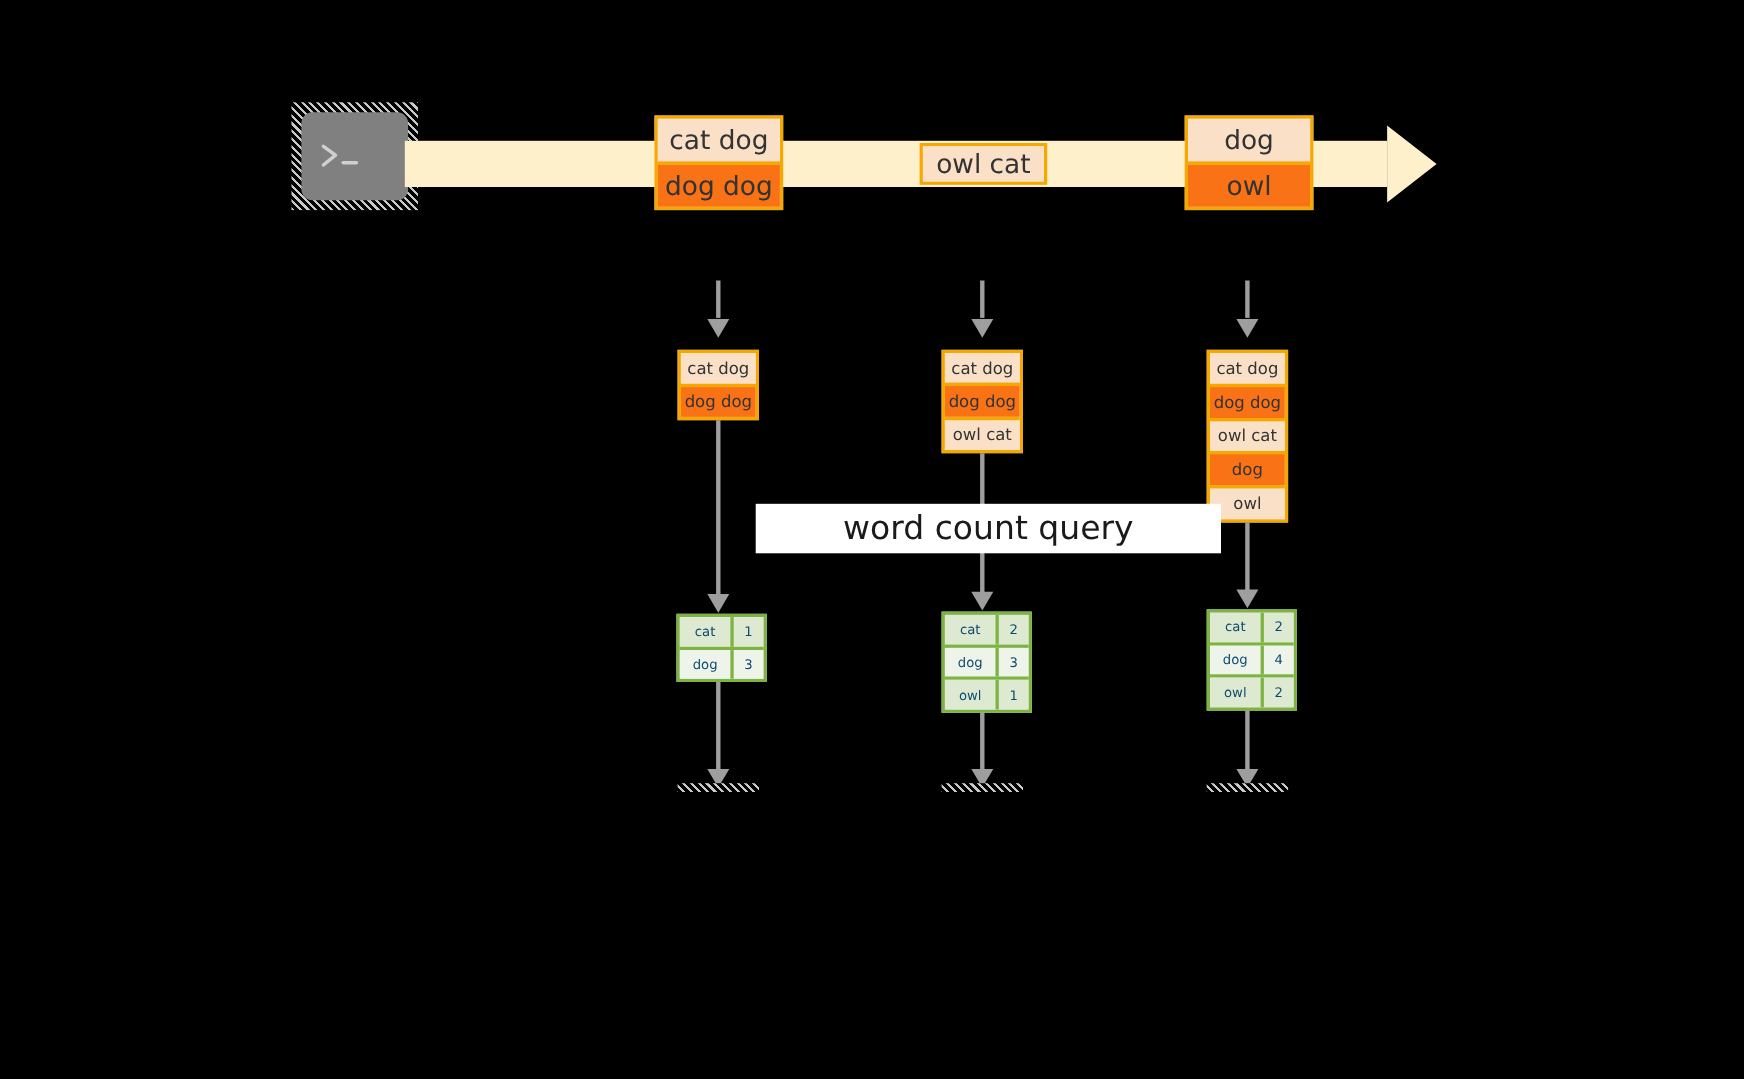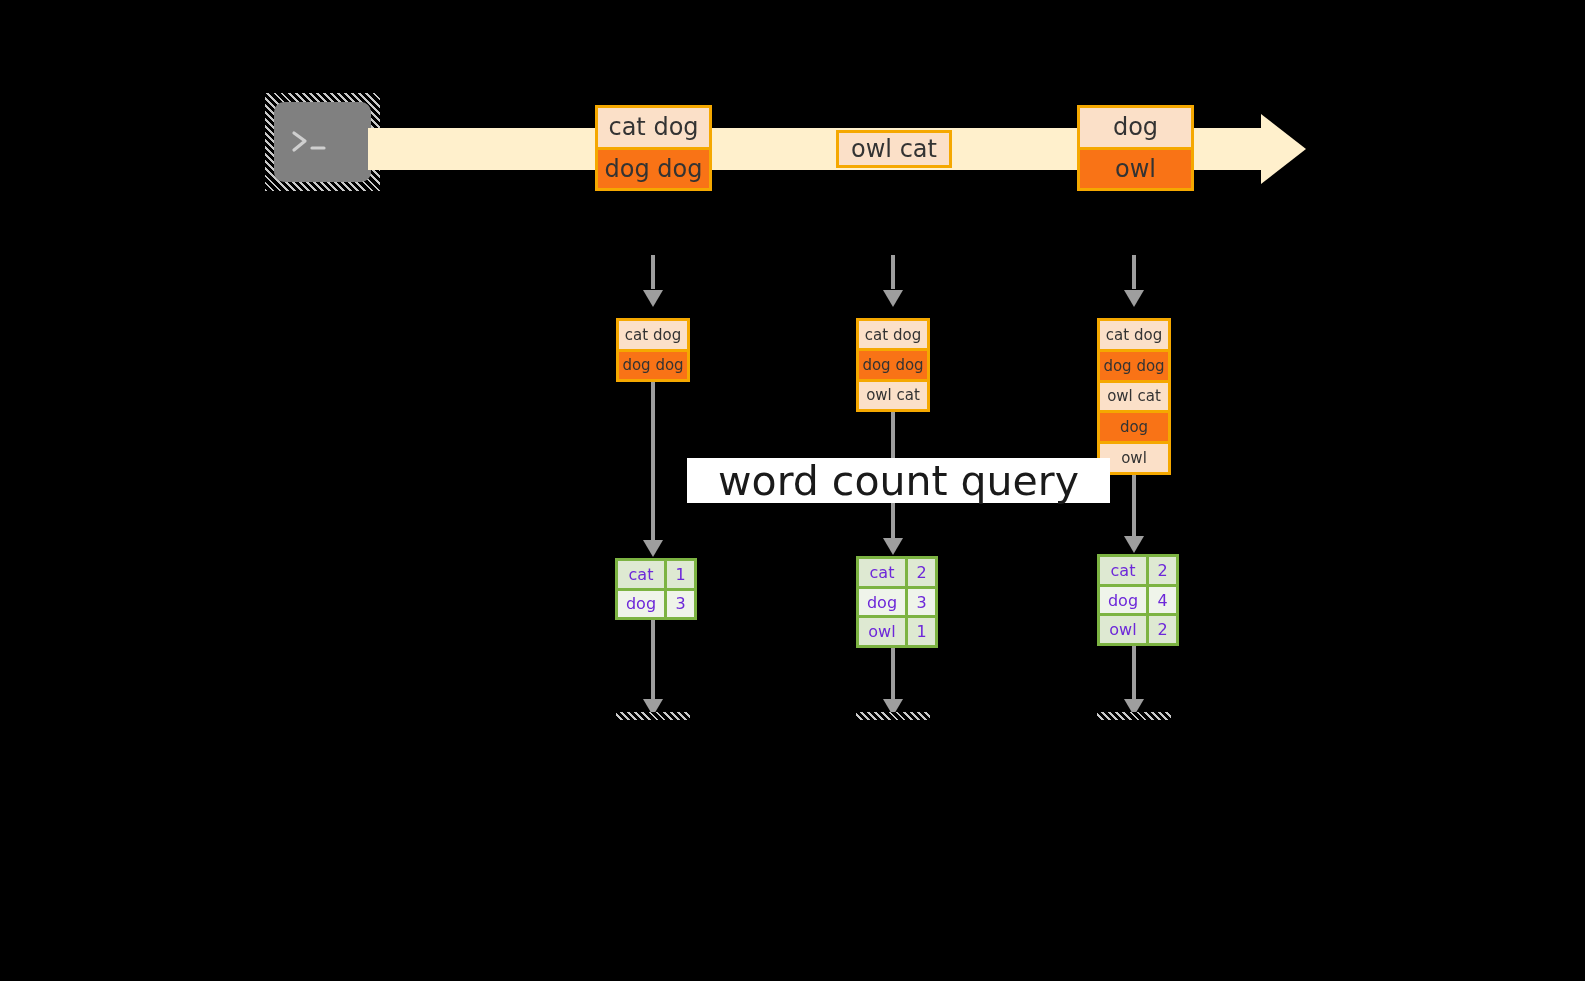--- a/index.html
+++ b/index.html
@@ -101,22 +101,22 @@
     display: flex;
     box-sizing: border-box;
   }
   .kv-row + .kv-row {
     border-top: 3px solid #7CB342;
   }
   .kv-key, .kv-val {
     display: flex;
     align-items: center;
     justify-content: center;
-    font-size: 16px;
-    color: #6d28d9;
+    font-size: 12px;
+    color: #0c4a6e;
     box-sizing: border-box;
   }
   .kv-key { width: 46px; }
   .kv-val { width: 30px; border-left: 3px solid #7CB342; }
   .kv-row.shade .kv-key, .kv-row.shade .kv-val { background: #DEE9D2; }
   .kv-row.plain .kv-key, .kv-row.plain .kv-val { background: #EFF4EA; }
 
   
   .arrow-line {
     position: absolute;
@@ -138,21 +138,21 @@
   }
 
   
   .query-label {
     position: absolute;
     background: #FFFFFF;
     display: flex;
     align-items: center;
     justify-content: center;
     color: #1a1a1a;
-    font-size: 41px;
+    font-size: 30px;
     white-space: nowrap;
   }
 </style>
 </head>
 <body>
 
 <div id="stage">
 
   <div class="term-icon" style="left:265px; top:93px; width:115px; height:98px;">
     <div class="term-body">

